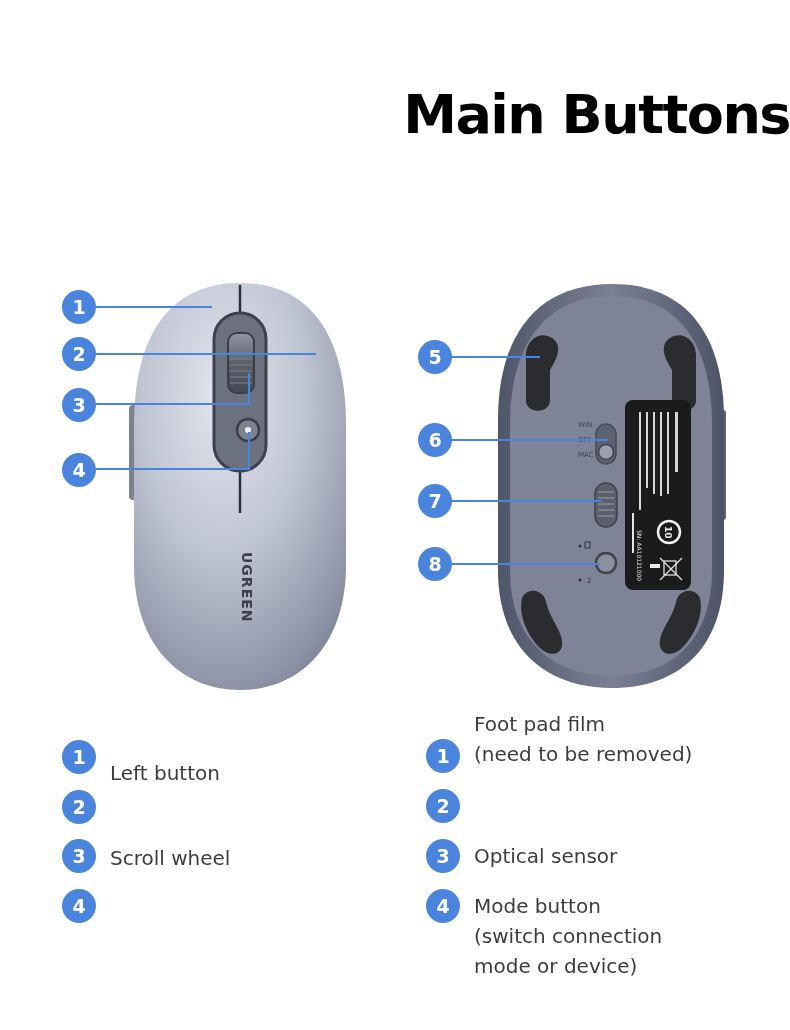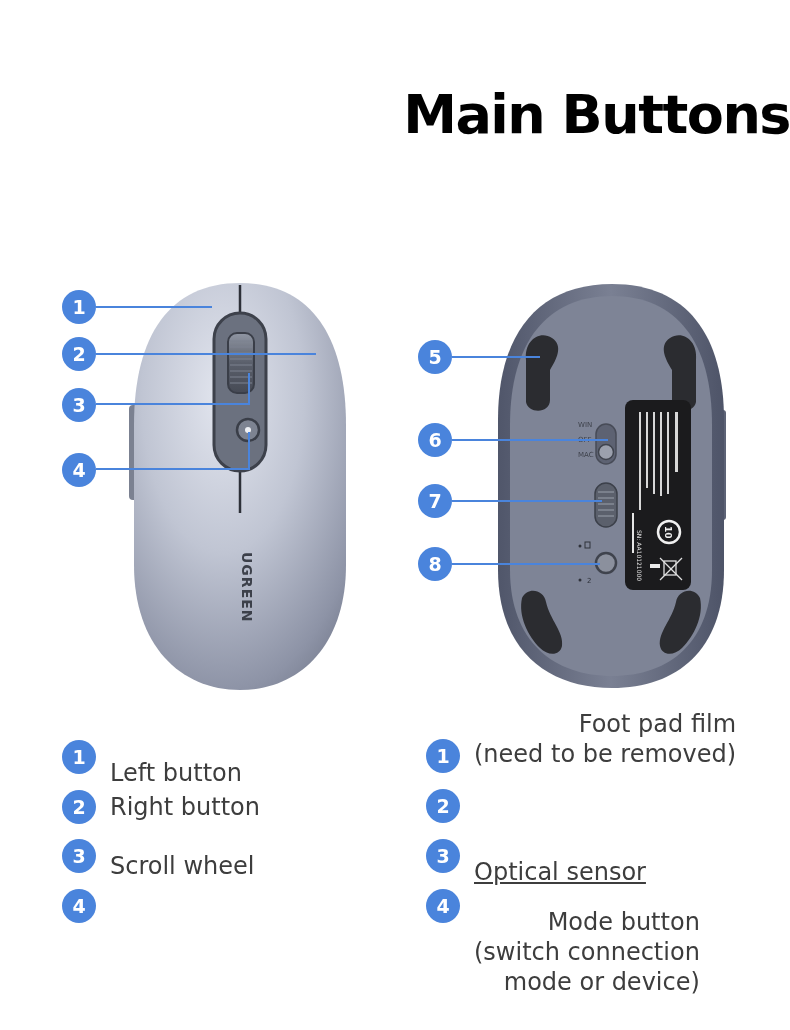--- a/index.html
+++ b/index.html
@@ -19,22 +19,22 @@
       font-weight: bold; font-size: 19px; line-height: 34px; text-align: center;
     }
     .leader { position: absolute; height: 2px; background: #4a84dc; }
     .leader-v { position: absolute; width: 2px; background: #4a84dc; }
 
     .figure { position: absolute; }
 
     .legend-item { position: absolute; display: flex; align-items: flex-start; }
     .legend-item .badge { position: static; flex: 0 0 34px; margin-right: 14px; }
     .legend-text {
-      font-family: "DejaVu Sans", sans-serif; font-size: 24px; line-height: 30px;
-      color: #3d3d3d; white-space: pre-line; text-align: right;
+      font-family: "DejaVu Sans", sans-serif; font-size: 20px; line-height: 30px;
+      color: #3d3d3d; white-space: pre-line;
     }
   </style>
 </head>
 <body>
 
 <div class="title">
   <div>Main Buttons</div>
 </div>
 
 <svg class="figure" style="left:120px; top:275px;" width="240" height="425" viewBox="0 0 240 425">
@@ -168,40 +168,39 @@
 
 <div class="leader" style="left:452px; top:563px; width:148px;"></div>
 <div class="badge" style="left:418px; top:547px;">8</div>
 
 <div class="legend-item" style="left:62px; top:740px;">
   <span class="badge">1</span>
   <span class="legend-text" style="margin-top:18px;">Left button</span>
 </div>
 <div class="legend-item" style="left:62px; top:790px;">
   <span class="badge">2</span>
-  <span class="legend-text" style="margin-top:2px;">Right button</span>
 </div>
 <div class="legend-item" style="left:62px; top:839px;">
   <span class="badge">3</span>
-  <span class="legend-text" style="margin-top:12px;">Scroll wheel</span>
+  <span class="legend-text" style="margin-top:4px;">Scroll wheel</span>
 </div>
 <div class="legend-item" style="left:62px; top:889px;">
   <span class="badge">4</span>
 </div>
 
 <div class="legend-item" style="left:426px; top:709px;">
   <span class="badge" style="margin-top:30px;">1</span>
   <span class="legend-text">Foot pad film
 (need to be removed)</span>
 </div>
 <div class="legend-item" style="left:426px; top:779px;">
   <span class="badge" style="margin-top:10px;">2</span>
 </div>
 <div class="legend-item" style="left:426px; top:839px;">
   <span class="badge">3</span>
-  <span class="legend-text" style="margin-top:18px;text-decoration:underline;">Optical sensor</span>
+  <span class="legend-text" style="margin-top:2px;">Optical sensor</span>
 </div>
 <div class="legend-item" style="left:426px; top:889px;">
   <span class="badge">4</span>
-  <span class="legend-text" style="margin-top:18px;">Mode button
+  <span class="legend-text" style="margin-top:2px;">Mode button
 (switch connection
 mode or device)</span>
 </div>
 
 </body></html>

